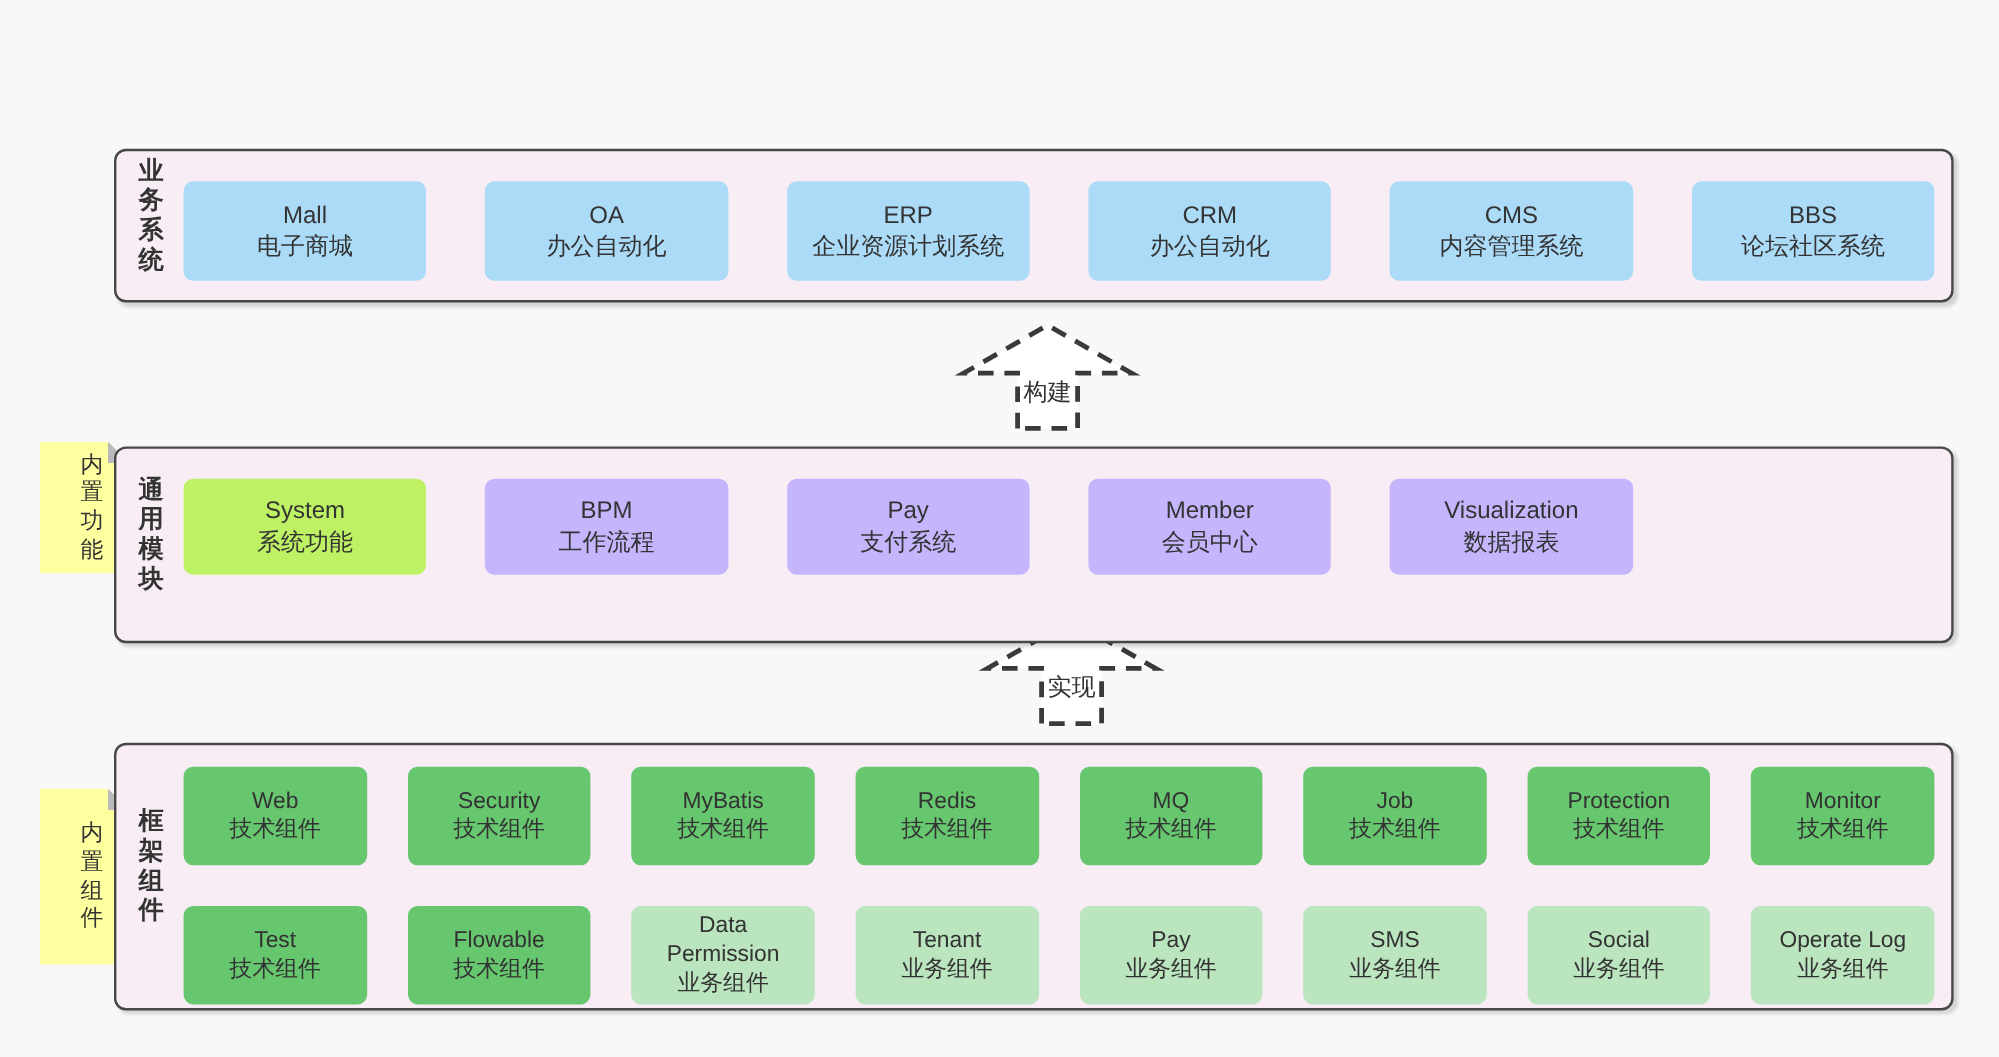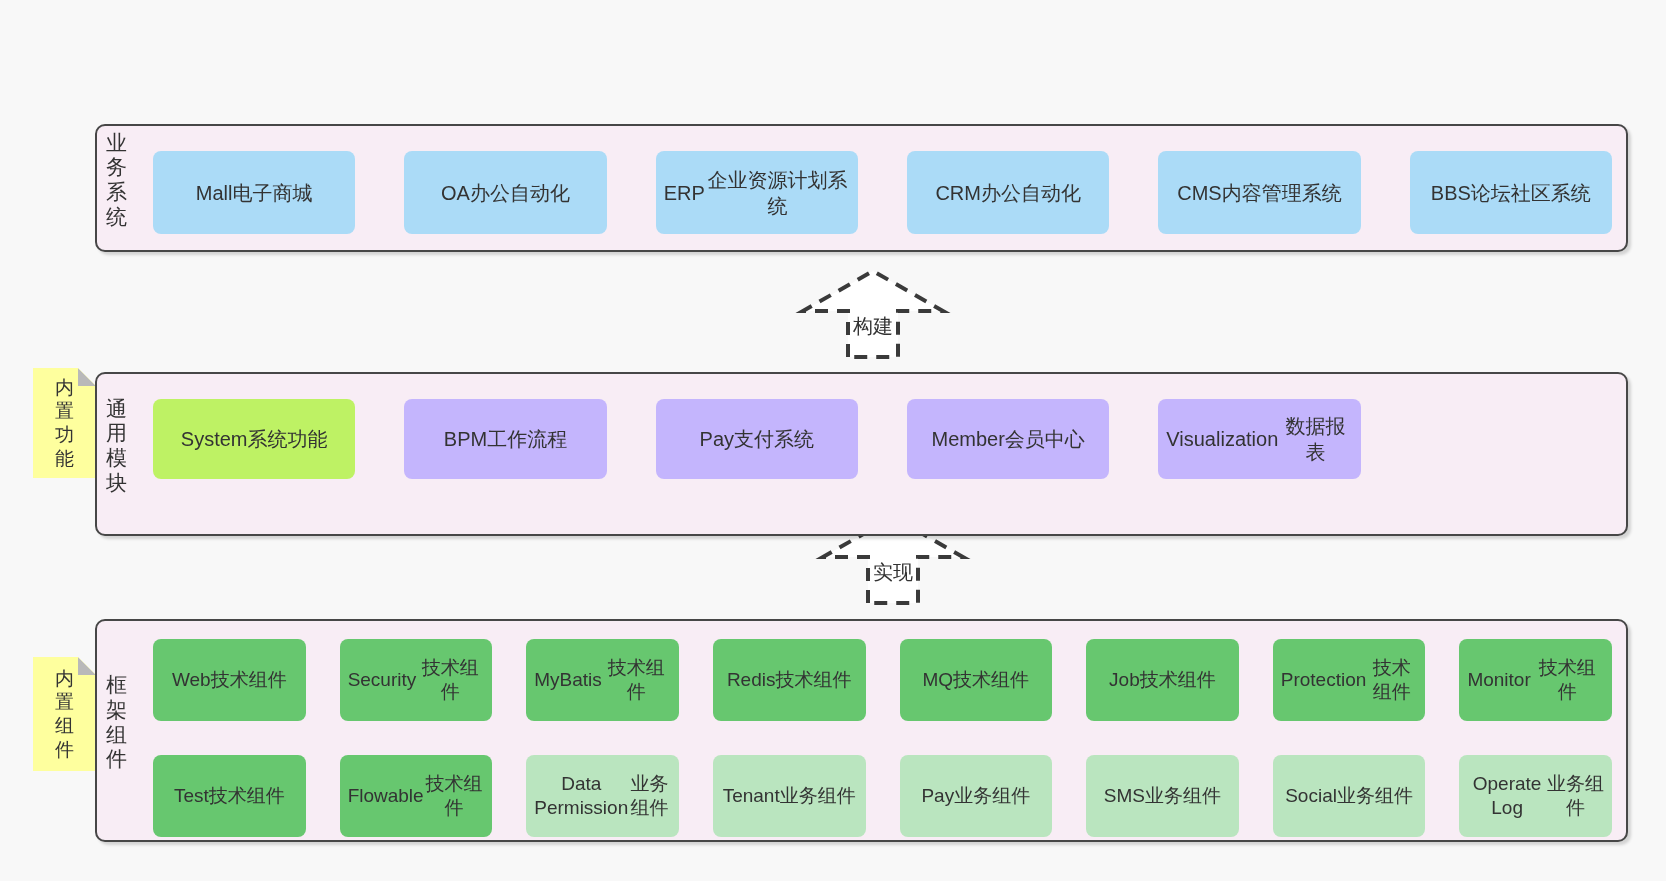--- a/index.html
+++ b/index.html
@@ -8,52 +8,52 @@
 
   
   .band{position:absolute;left:95px;width:1533px;box-sizing:border-box;
         background:#f8edf5;border:2px solid #474747;border-radius:10px;
         box-shadow:3px 3px 3px rgba(0,0,0,0.15);z-index:2;}
   .band1{top:124px;height:128px;}
   .band2{top:372px;height:164px;}
   .band3{top:619px;height:223px;}
 
   .band-label{position:absolute;left:8px;top:0;bottom:16px;width:42px;
-              display:flex;align-items:center;}
+              display:flex;align-items:center;justify-content:center;font-weight:bold;}
   .band-label span{display:block;width:23px;font-size:21px;line-height:1.17;
               text-align:center;word-break:break-all;color:#333;}
 
   
   .grid{position:absolute;left:56px;right:14px;display:grid;}
   .grid6{grid-template-columns:repeat(6,1fr);column-gap:49px;}
   .band1 .grid{top:25px;grid-auto-rows:83px;}
   .band2 .grid{top:25px;grid-auto-rows:80px;}
   .grid8{grid-template-columns:repeat(8,1fr);column-gap:36px;row-gap:22px;gap:34px;}
   .band3 .grid{top:18px;grid-auto-rows:82px;}
 
-  .box{border-radius:8px;display:flex;flex-direction:row;justify-content:center;
+  .box{border-radius:8px;display:flex;flex-direction:column;justify-content:center;
        align-items:center;text-align:center;font-size:20px;line-height:1.3;
        padding:0 8px;box-sizing:border-box;color:#333;}
   .band3 .box{font-size:19px;line-height:1.25;}
   .blue{background:#abdbf7;}
   .red{background:#bef264;}
   .pink{background:#c4b5fd;}
   .green{background:#67c76f;}
   .green-light{background:#bae5bf;}
 
   
   .sticky{position:absolute;left:33px;width:63px;background:#feff9e;z-index:1;
           clip-path:polygon(0 0,calc(100% - 18px) 0,100% 18px,100% 100%,0 100%);
-          display:flex;align-items:center;justify-content:center;}
+          display:flex;align-items:center;justify-content:center;padding-left:12px;}
   .sticky-fold{position:absolute;top:0;right:0;width:18px;height:18px;
           background:#b9b9b9;clip-path:polygon(0 0,100% 100%,0 100%);}
   .sticky-text{display:block;width:21px;font-size:19px;line-height:1.24;
           text-align:center;word-break:break-all;color:#333;}
   .sticky2{top:368px;height:110px;}
-  .sticky3{top:657px;height:114px;}
+  .sticky3{top:657px;height:147px;}
 
   
   .arrow{position:absolute;width:156px;height:96px;z-index:1;}
   .arrow1{left:795px;top:266px;}
   .arrow2{left:815px;top:512px;}
   .arrow svg{position:absolute;left:0;top:0;}
   .arrow-label{position:absolute;left:0;right:0;top:47px;text-align:center;
           font-size:20px;color:#333;}
 </style>
 </head>

